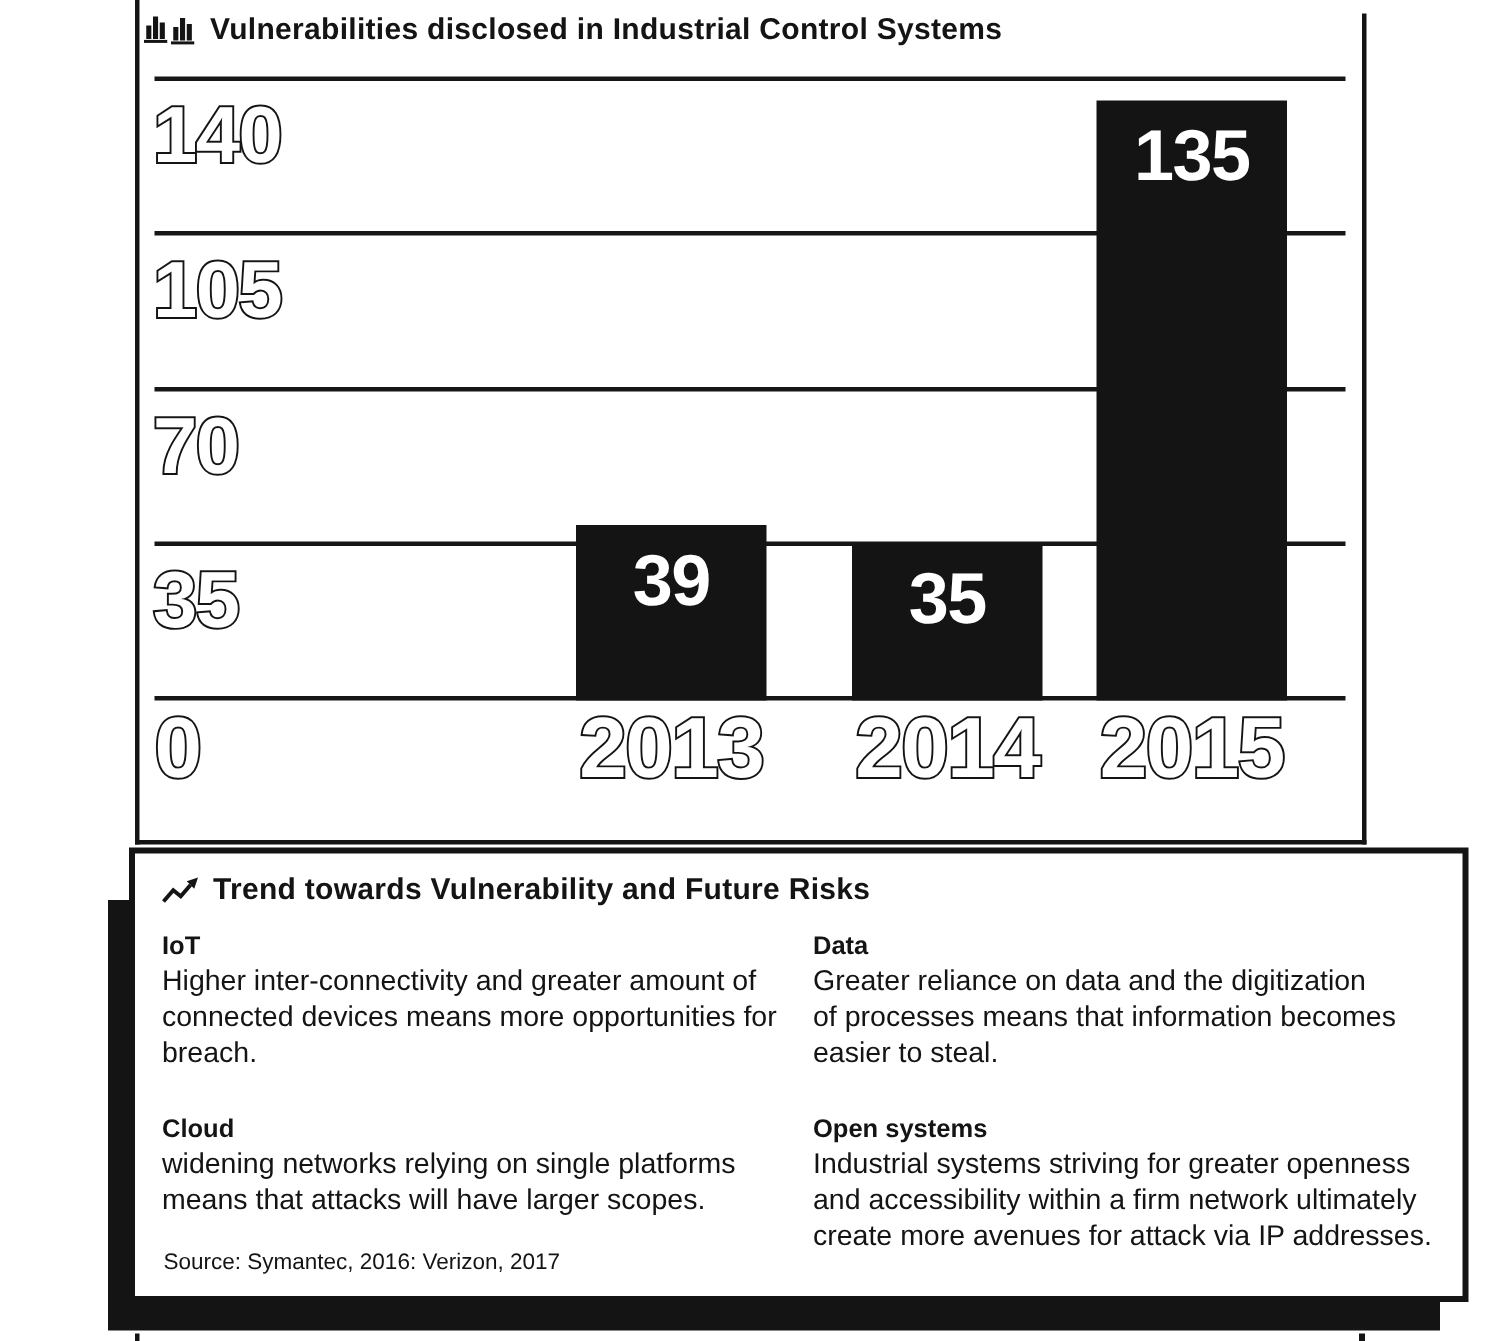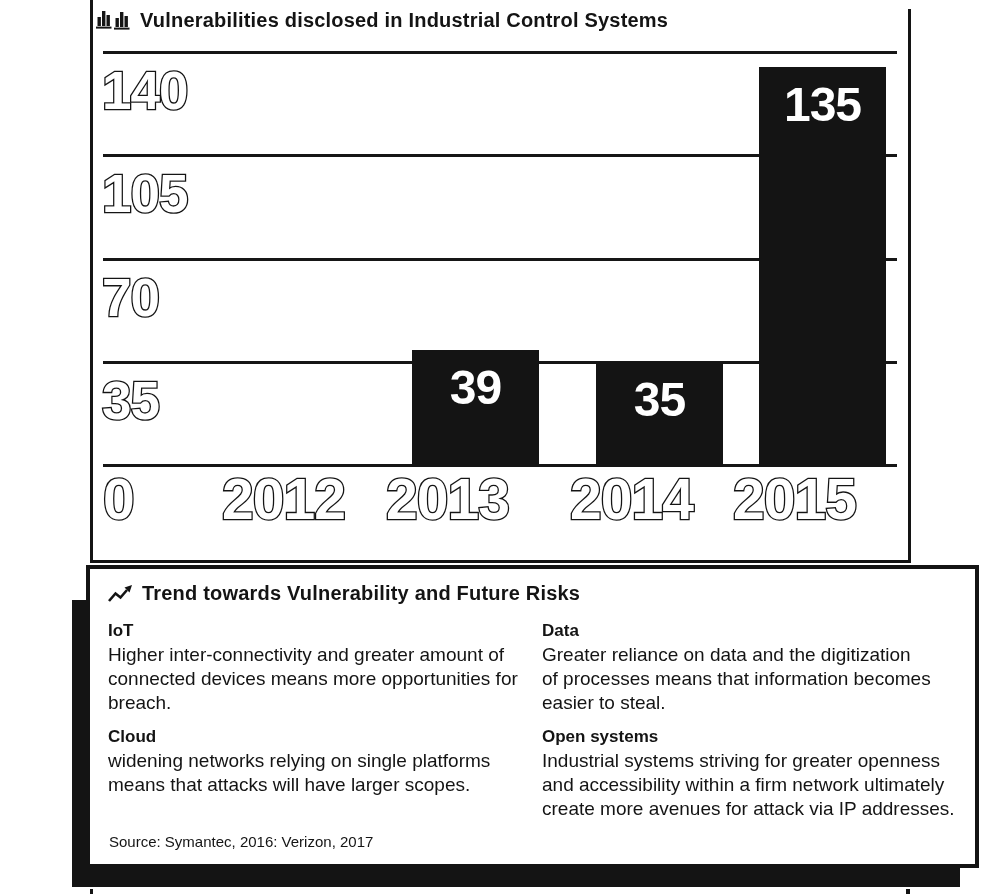--- a/index.html
+++ b/index.html
@@ -15,34 +15,34 @@
     letter-spacing:0.2px;
   }
   .gridline{position:absolute;height:3px;background:#161616;}
   .outline-num{
     position:absolute;font-weight:bold;line-height:1;color:#ffffff;
     -webkit-text-stroke:2.6px #141414;paint-order:stroke fill;letter-spacing:-1px;
     white-space:nowrap;
   }
   .ylab{font-size:53px;}
   .xlab{font-size:57px;}
-  .bar{position:absolute;background:#141414;margin-left:28px;}
+  .bar{position:absolute;background:#141414;}
   .bar-value{
     position:absolute;left:0;top:14px;width:100%;text-align:center;color:#ffffff;
     font-weight:bold;font-size:48px;line-height:1;letter-spacing:-1px;
   }
   
   .panel-shadow{position:absolute;left:72px;top:600px;width:888px;height:287px;background:#141414;}
   .info-panel{
     position:absolute;left:42px;top:565px;width:893px;height:303px;background:#ffffff;
     border:4px solid #141414;box-sizing:border-box;margin-left:44px;
   }
   .info-header{position:absolute;left:52px;top:12px;font-size:20px;font-weight:bold;line-height:24px;letter-spacing:0.2px;}
   .info-icon{position:absolute;left:18px;top:15px;}
-  .col{position:absolute;top:50px;display:flex;flex-direction:column;gap:10px;}
+  .col{position:absolute;top:50px;display:flex;flex-direction:column;gap:26px;}
   .col-left{left:18px;width:420px;}
   .col-right{left:452px;width:420px;justify-content:center;}
   .sec-heading{font-size:17px;font-weight:bold;line-height:24px;}
   .sec-line{font-size:19px;line-height:24px;white-space:nowrap;}
   .source-line{position:absolute;left:19px;top:263px;font-size:15px;line-height:20px;}
   .tick{position:absolute;background:#141414;}
 </style>
 </head>
 <body>
 
@@ -74,21 +74,20 @@
         <div class="gridline" style="left: 103px; top: 464px; width: 794px;"></div>
         <div class="gridline" style="left: 103px; top: 360.75px; width: 794px;"></div>
         <div class="outline-num ylab" style="left: 102px; top: 373.75px;">35</div>
         <div class="gridline" style="left: 103px; top: 257.5px; width: 794px;"></div>
         <div class="outline-num ylab" style="left: 102px; top: 270.5px;">70</div>
         <div class="gridline" style="left: 103px; top: 154.25px; width: 794px;"></div>
         <div class="outline-num ylab" style="left: 102px; top: 167.25px;">105</div>
         <div class="gridline" style="left: 103px; top: 51px; width: 794px;"></div>
         <div class="outline-num ylab" style="left: 102px; top: 64px;">140</div>
         <div class="outline-num xlab" style="left: 103px; top: 471px;">0</div>
-        <div class="outline-num xlab" style="left: 283.5px; top: 471px; transform: translateX(-50%);">2012</div>
         <div class="bar" style="left: 384px; top: 350px; width: 127px; height: 117px;">
           <div class="bar-value">39</div>
         </div>
         <div class="outline-num xlab" style="left: 447.5px; top: 471px; transform: translateX(-50%);">2013</div>
         <div class="bar" style="left: 568px; top: 362px; width: 127px; height: 105px;">
           <div class="bar-value">35</div>
         </div>
         <div class="outline-num xlab" style="left: 631.5px; top: 471px; transform: translateX(-50%);">2014</div>
         <div class="bar" style="left: 731px; top: 67px; width: 127px; height: 400px;">
           <div class="bar-value">135</div>

